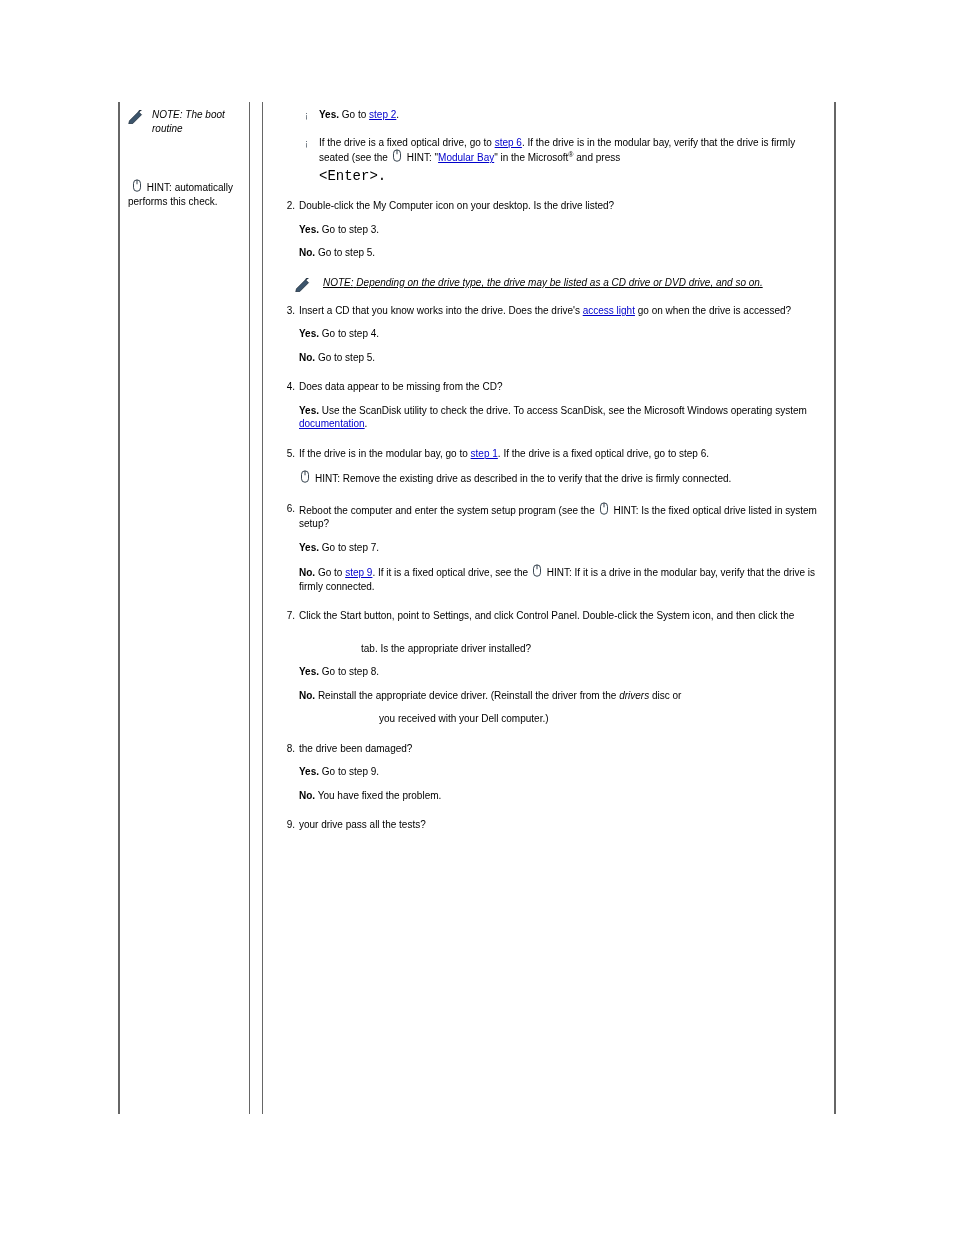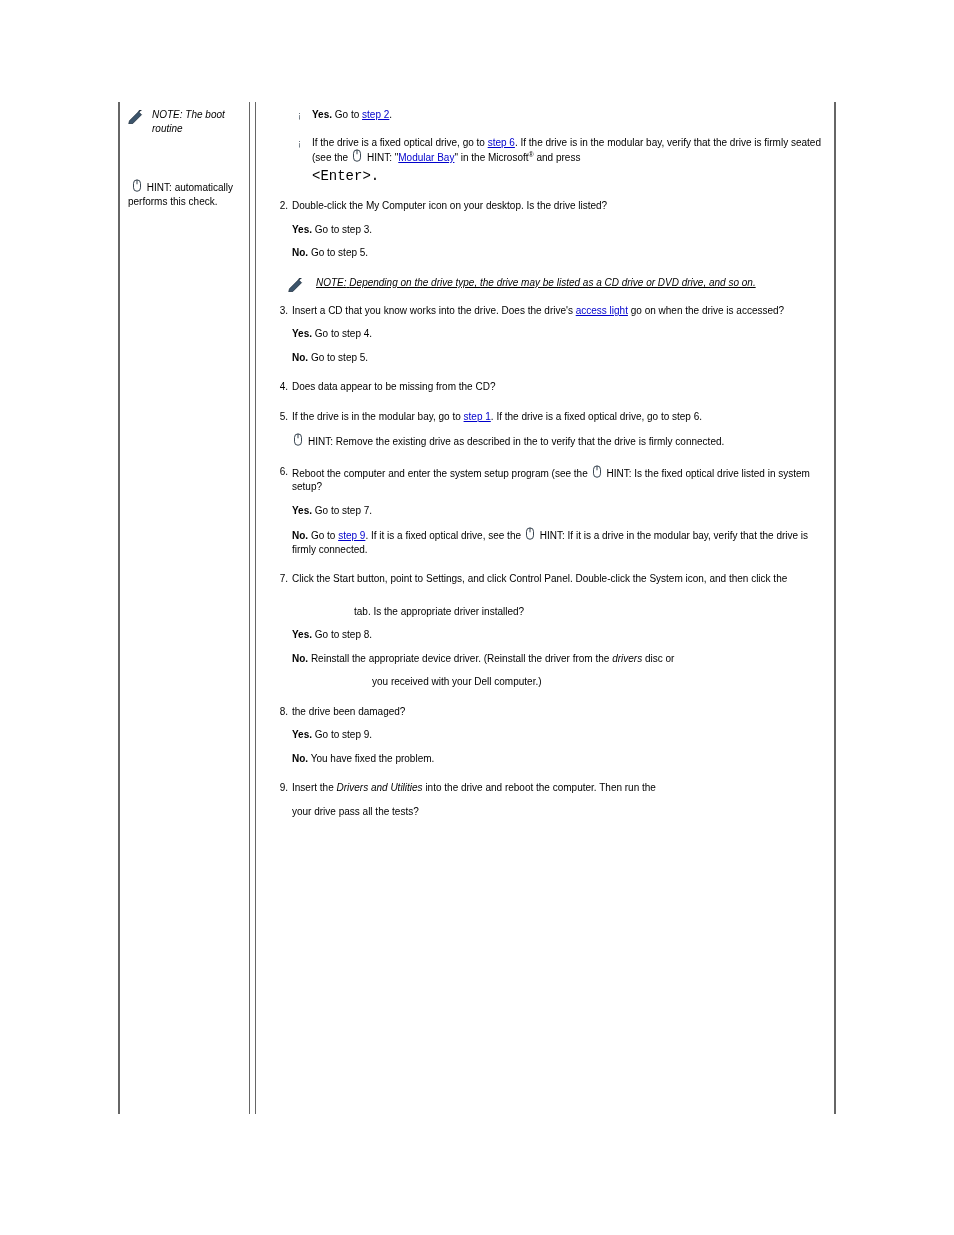--- a/index.html
+++ b/index.html
@@ -14,21 +14,21 @@
   .page {
     width: 954px;
     height: 1235px;
     position: relative;
     box-sizing: border-box;
     padding: 102px 118px 0 118px;
   }
   .cols {
     display: flex;
     height: 1012px;
-    gap: 5px;
+    gap: 12px;
   }
   .left-col {
     width: 132px;
     border-left: 2px solid #666;
     border-right: 1px solid #666;
     padding: 6px 8px 0 8px;
     box-sizing: border-box;
   }
   .right-col {
     flex: 1;
@@ -239,20 +239,23 @@
           <div class="para">
             <span class="bold">No.</span><span> Go to step 5.</span>
           </div>
         </div>
       </div>
 
       <div class="step">
         <span class="step-num">4.</span>
         <div class="step-body">
           <div class="para">Does data appear to be missing from the CD?</div>
+          <div class="para">
+            <span class="bold">Yes.</span><span> Use the ScanDisk utility to check the drive. To access ScanDisk, see the Microsoft Windows operating system </span><span class="lnk">documentation</span><span>.</span>
+          </div>
         </div>
       </div>
 
       <div class="step">
         <span class="step-num">5.</span>
         <div class="step-body">
           <div class="para">
             <span>If the drive is in the modular bay, go to </span><span class="lnk">step 1</span><span>. If the drive is a fixed optical drive, go to step 6.</span>
           </div>
           <div class="para">
@@ -323,22 +326,19 @@
           </div>
           <div class="para">
             <span class="bold">No.</span><span> You have fixed the problem.</span>
           </div>
         </div>
       </div>
 
       <div class="step">
         <span class="step-num">9.</span>
         <div class="step-body">
-          <div class="para">
-            <span>Insert the </span><span class="italic">Drivers and Utilities</span><span> into the drive and reboot the computer. Then run the</span>
-          </div>
           <div class="para">your  drive pass all the tests?</div>
         </div>
       </div>
 
     </div>
   </div>
 </div>
 
 </body></html>

